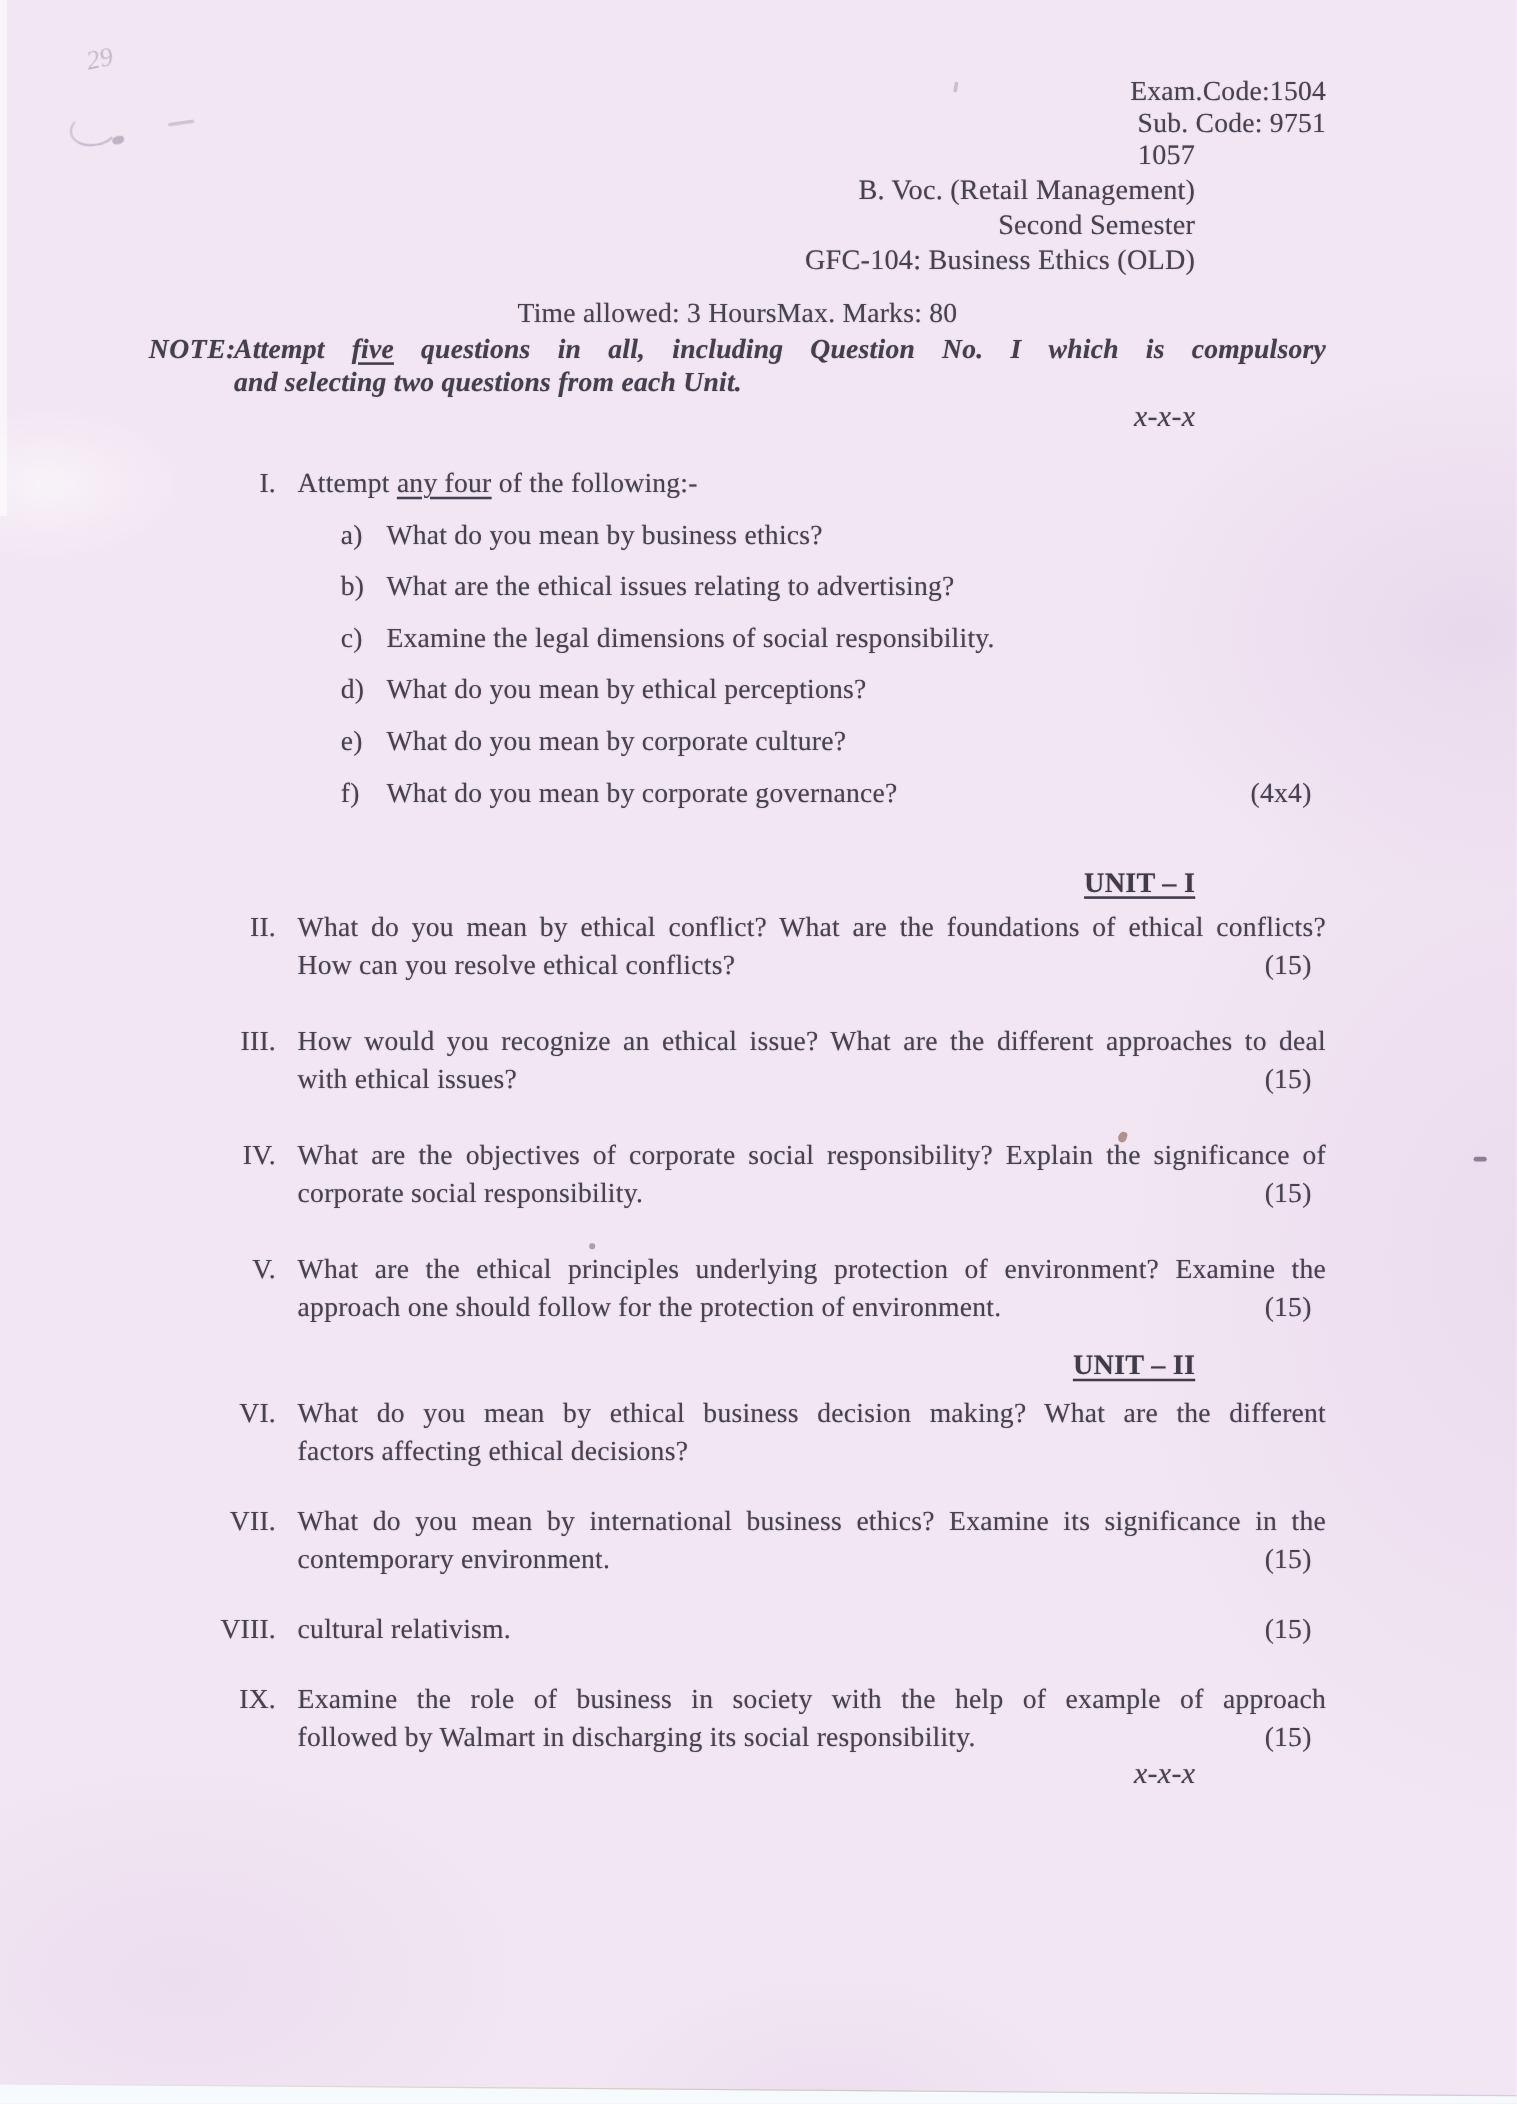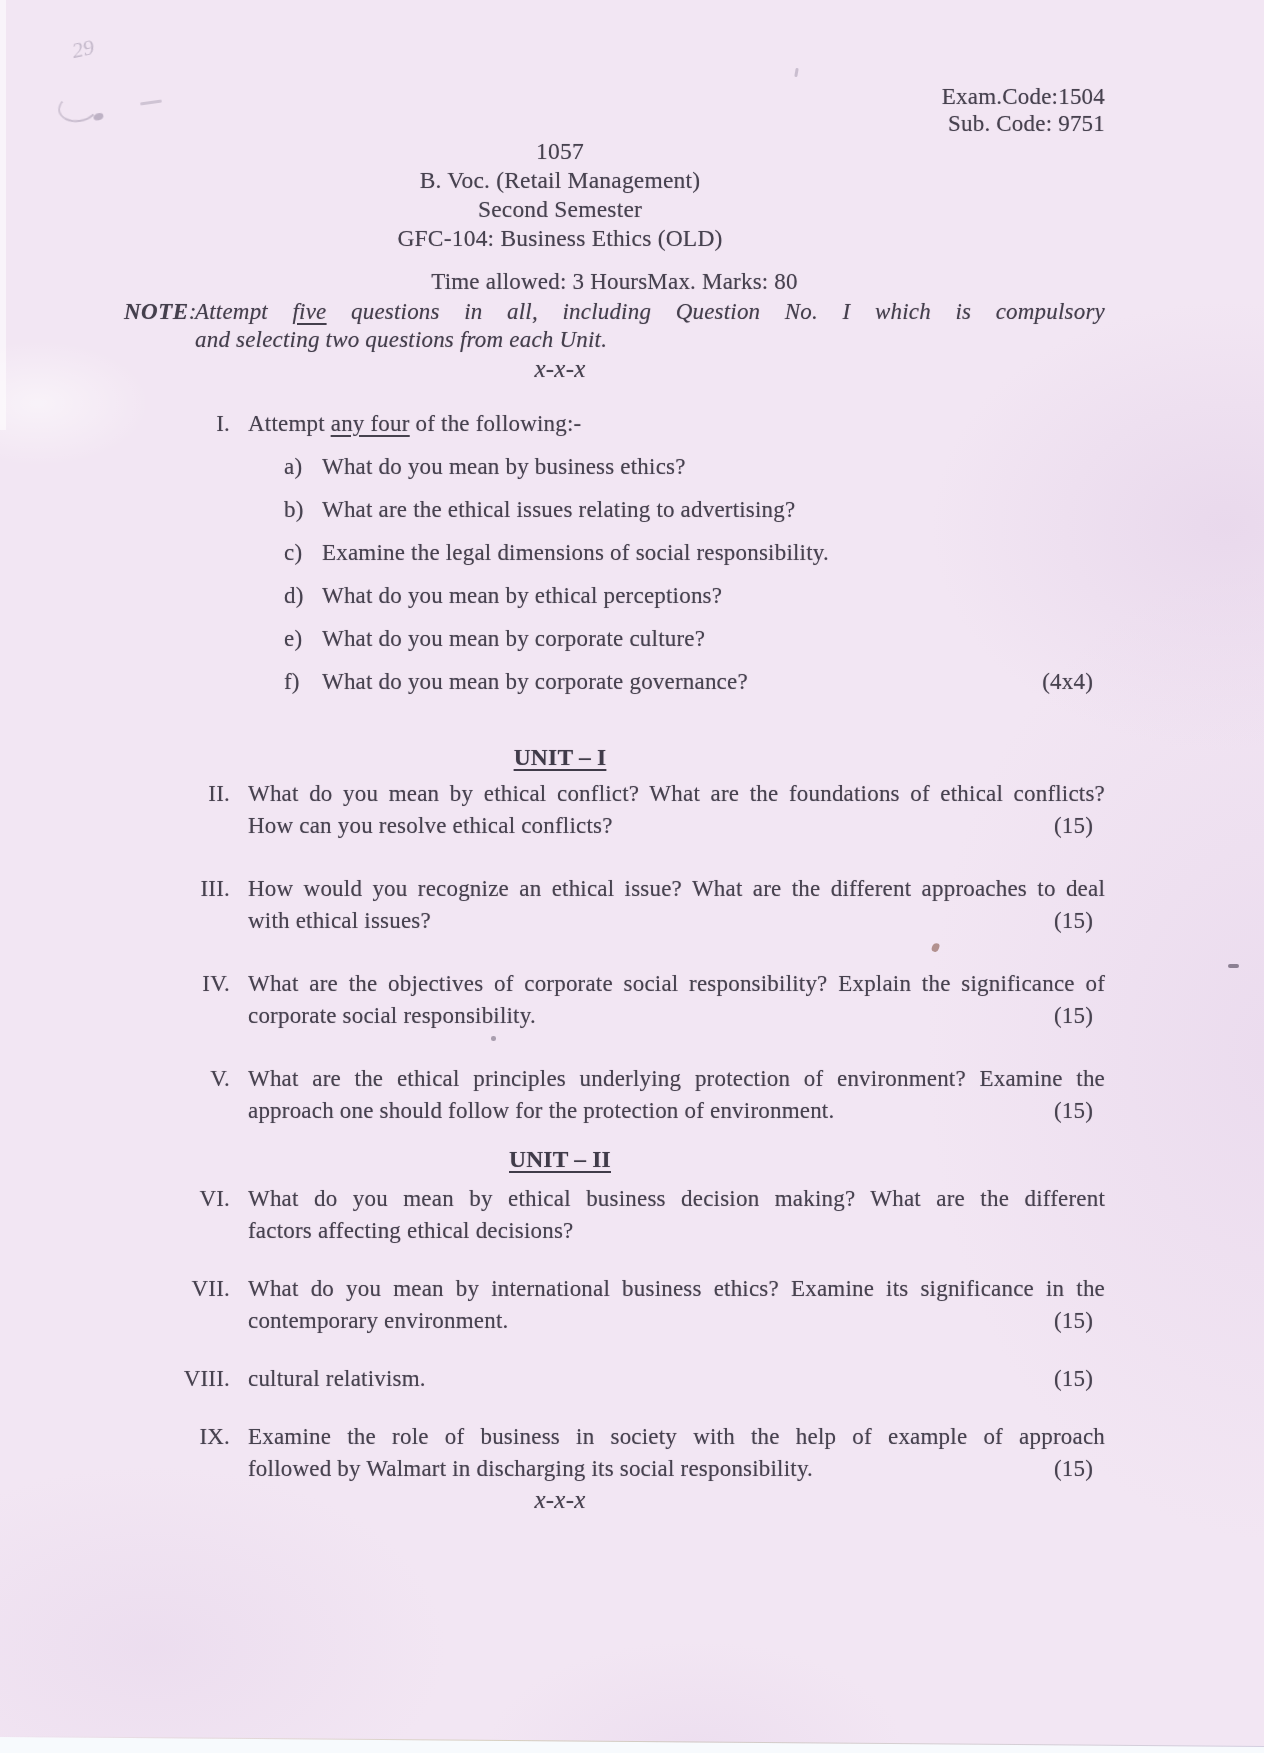--- a/index.html
+++ b/index.html
@@ -22,27 +22,27 @@
       radial-gradient(ellipse 420px 260px at 12% 94%, rgba(229,211,234,.45), transparent 70%),
       radial-gradient(ellipse 300px 160px at 55% 100%, rgba(229,211,234,.40), transparent 70%),
       radial-gradient(ellipse 160px 90px at 3% 23%, rgba(255,255,255,.50), transparent 70%);
   }
   .scan-strip{position:absolute;left:0;top:0;width:6px;height:430px;background:rgba(255,255,255,.55);}
   .paper-edge{
     position:absolute;left:0;top:1736px;width:100%;height:2px;
     background:linear-gradient(90deg, rgba(150,160,90,0), rgba(172,172,112,.40) 40%, rgba(140,150,180,.30));
     transform:rotate(0.45deg);transform-origin:left center;
   }
-  .content{position:relative;margin-left:124px;width:981px;padding-top:83px;
+  .content{position:relative;margin-left:124px;width:981px;padding-top:62px;
     text-shadow:0 0 1px rgba(70,60,80,.45);letter-spacing:.2px;}
   .codes{text-align:right;line-height:27px;}
-  .center{width:872px;text-align:center;}
+  .center{width:872px;text-align:right;}
   .title-block{line-height:29px;font-size:23.5px;}
   .meta{display:flex;justify-content:center;margin-top:13px;line-height:32px;}
-  .note{position:relative;padding-left:71px;font-style:italic;line-height:28px;color:#443f4c;}
+  .note{position:relative;padding-left:71px;font-style:italic;line-height:28px;color:#443f4c;font-weight:bold;}
   .note-label{position:absolute;left:0;top:0;}
   .note-label b{letter-spacing:.5px;}
   .just{text-align:justify;text-align-last:justify;}
   .u{text-decoration:underline;text-underline-offset:4px;text-decoration-thickness:1.5px;}
   .sep{font-style:italic;margin-top:2px;line-height:26px;font-size:25px;}
   .qnum{position:absolute;left:0;top:0;width:106px;text-align:right;}
   .marks{position:absolute;right:12px;bottom:0;}
   .q1{position:relative;padding-left:124px;margin-top:26px;line-height:32px;}
   .subitems{margin-top:11px;}
   .sub{position:relative;margin-left:36px;display:flex;margin-bottom:11px;line-height:32px;}

